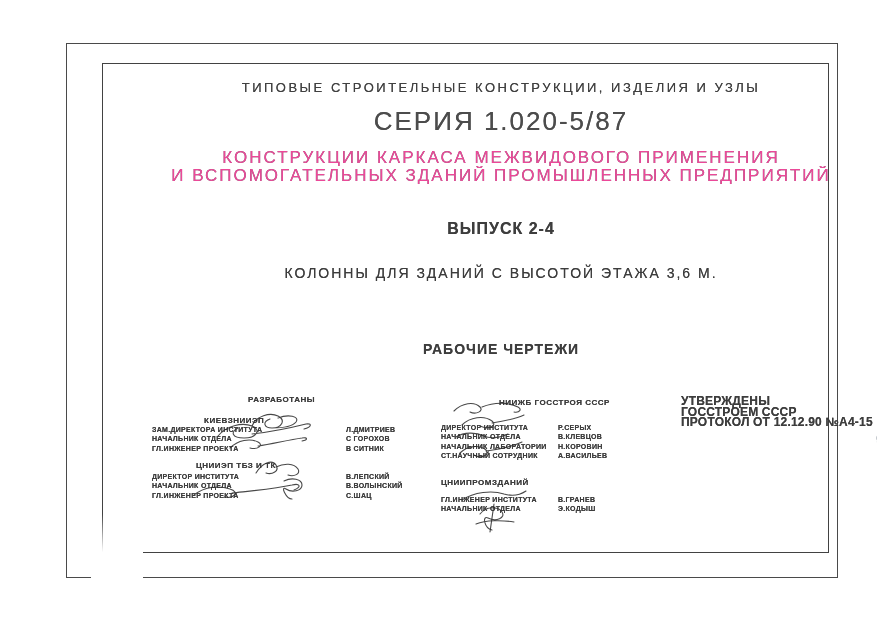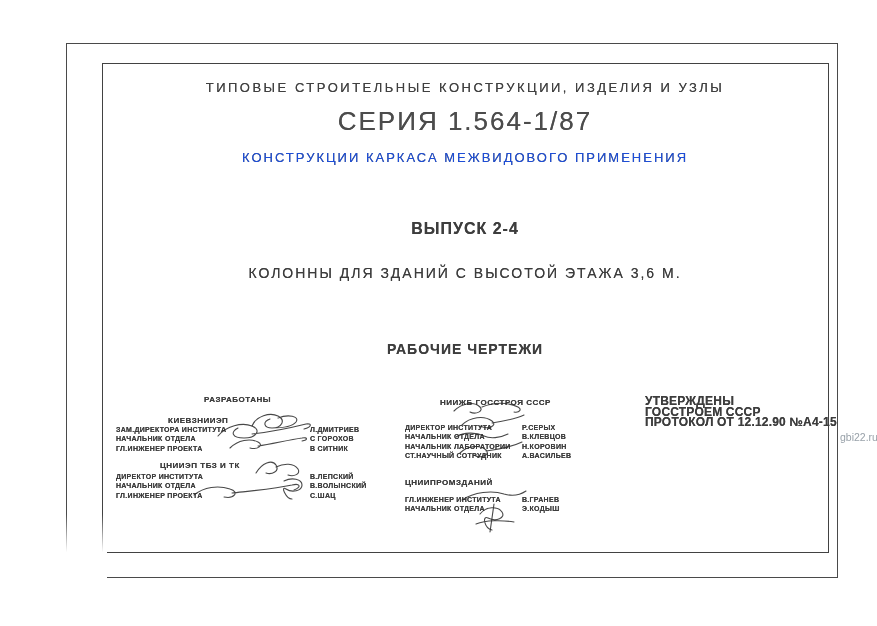--- a/index.html
+++ b/index.html
@@ -5,34 +5,34 @@
   :root{
     --ink:#3d3d3d; --frame:#4a4a4a; --watermark:#98a1a9; --paper:#ffffff;
   }
   html,body{margin:0;padding:0;}
   body{
     width:877px;height:626px;position:relative;overflow:hidden;
     background:var(--paper);
     font-family:"Liberation Sans", sans-serif;
     color:var(--ink);
   }
-  .abs{position:absolute;}
+  .abs{position:absolute;margin-left:36px;}
   
   .frame{position:absolute;border:1px solid var(--frame);}
   .frame-outer{left:66px;top:43px;width:770px;height:533px;}
   .frame-inner{left:102px;top:63px;width:725px;height:488px;border-color:#424242;}
   
   .fade-bl{left:55px;top:514px;width:52px;height:64px;
     background:linear-gradient(to bottom, rgba(255,255,255,0) 0%, #fff 60%);}
   
   .cline{left:102px;width:726px;text-align:center;white-space:nowrap;
     text-shadow:0 0 0.3px rgba(45,45,45,.75);}
   .doc-type{top:80px;font-size:13px;letter-spacing:2.5px;color:#404040;}
   .series{top:106px;font-size:26px;letter-spacing:2px;color:#4c4c4c;}
-  .scope{top:149px;font-size:13px;letter-spacing:2px;line-height:17.5px;color:#1d4ed8;}
+  .scope{top:149px;font-size:17px;letter-spacing:2px;line-height:17.5px;color:#ec4899;}
   .issue{top:220px;font-size:16px;font-weight:700;letter-spacing:1px;}
   .main-title{top:264px;font-size:14px;letter-spacing:2px;line-height:18px;color:#3c3c3c;text-align:center;}
   .stage{top:341px;font-size:14px;font-weight:700;letter-spacing:1px;}
   
   .t8{font-size:8px;font-weight:700;letter-spacing:.5px;white-space:nowrap;
     text-shadow:0 0 0.3px rgba(45,45,45,.8);}
   .t7{font-size:7px;font-weight:700;letter-spacing:.3px;line-height:9.3px;white-space:nowrap;
     text-shadow:0 0 0.3px rgba(45,45,45,.8);}
   .t7 div{white-space:nowrap;}
   .approval{font-size:12px;font-weight:700;letter-spacing:.2px;line-height:10.5px;white-space:nowrap;
@@ -41,31 +41,32 @@
   .sig path{fill:none;stroke:#2f2f2f;stroke-width:1.1;stroke-linecap:round;opacity:.88;}
   .watermark{left:840px;top:431px;font-size:10.5px;color:var(--watermark);letter-spacing:0;}
 </style>
 </head>
 <body>
 
 <div class="frame frame-outer"></div>
 <div class="frame frame-inner"></div>
 
 <div class="abs cline doc-type">ТИПОВЫЕ СТРОИТЕЛЬНЫЕ КОНСТРУКЦИИ, ИЗДЕЛИЯ И УЗЛЫ</div>
-<div class="abs cline series">СЕРИЯ 1.564-1/87</div>
+<div class="abs cline series">СЕРИЯ 1.020-5/87</div>
 <div class="abs cline scope">
   <div>КОНСТРУКЦИИ КАРКАСА МЕЖВИДОВОГО ПРИМЕНЕНИЯ</div>
+  <div>И ВСПОМОГАТЕЛЬНЫХ ЗДАНИЙ ПРОМЫШЛЕННЫХ ПРЕДПРИЯТИЙ</div>
 </div>
 <div class="abs cline issue">ВЫПУСК 2-4</div>
 <div class="abs cline main-title">
   <div>КОЛОННЫ ДЛЯ ЗДАНИЙ С ВЫСОТОЙ ЭТАЖА 3,6 М.</div>
 </div>
 <div class="abs cline stage">РАБОЧИЕ ЧЕРТЕЖИ</div>
 
-<div class="abs t8" style="left:172px;top:395px;padding-left:32px;">РАЗРАБОТАНЫ</div>
+<div class="abs t8" style="left:180px;top:395px;padding-left:32px;">РАЗРАБОТАНЫ</div>
 <div class="abs t8" style="left:168px;top:416px;">КИЕВЗНИИЭП</div>
 <div class="abs t7" style="left:116px;top:425px;">
   <div>ЗАМ.ДИРЕКТОРА ИНСТИТУТА</div>
   <div>НАЧАЛЬНИК ОТДЕЛА</div>
   <div>ГЛ.ИНЖЕНЕР ПРОЕКТА</div>
 </div>
 <div class="abs t7" style="left:310px;top:425px;">
   <div>Л.ДМИТРИЕВ</div>
   <div>С ГОРОХОВ</div>
   <div>В СИТНИК</div>
@@ -76,21 +77,21 @@
   <div>ДИРЕКТОР ИНСТИТУТА</div>
   <div>НАЧАЛЬНИК ОТДЕЛА</div>
   <div>ГЛ.ИНЖЕНЕР ПРОЕКТА</div>
 </div>
 <div class="abs t7" style="left:310px;top:472px;">
   <div>В.ЛЕПСКИЙ</div>
   <div>В.ВОЛЫНСКИЙ</div>
   <div>С.ШАЦ</div>
 </div>
 
-<div class="abs t8" style="left:440px;top:398px;">НИИЖБ ГОССТРОЯ СССР</div>
+<div class="abs t8" style="left:463px;top:398px;">НИИЖБ ГОССТРОЯ СССР</div>
 <div class="abs t7" style="left:405px;top:423px;">
   <div>ДИРЕКТОР ИНСТИТУТА</div>
   <div>НАЧАЛЬНИК ОТДЕЛА</div>
   <div>НАЧАЛЬНИК ЛАБОРАТОРИИ</div>
   <div>СТ.НАУЧНЫЙ СОТРУДНИК</div>
 </div>
 <div class="abs t7" style="left:522px;top:423px;">
   <div>Р.СЕРЫХ</div>
   <div>В.КЛЕВЦОВ</div>
   <div>Н.КОРОВИН</div>

